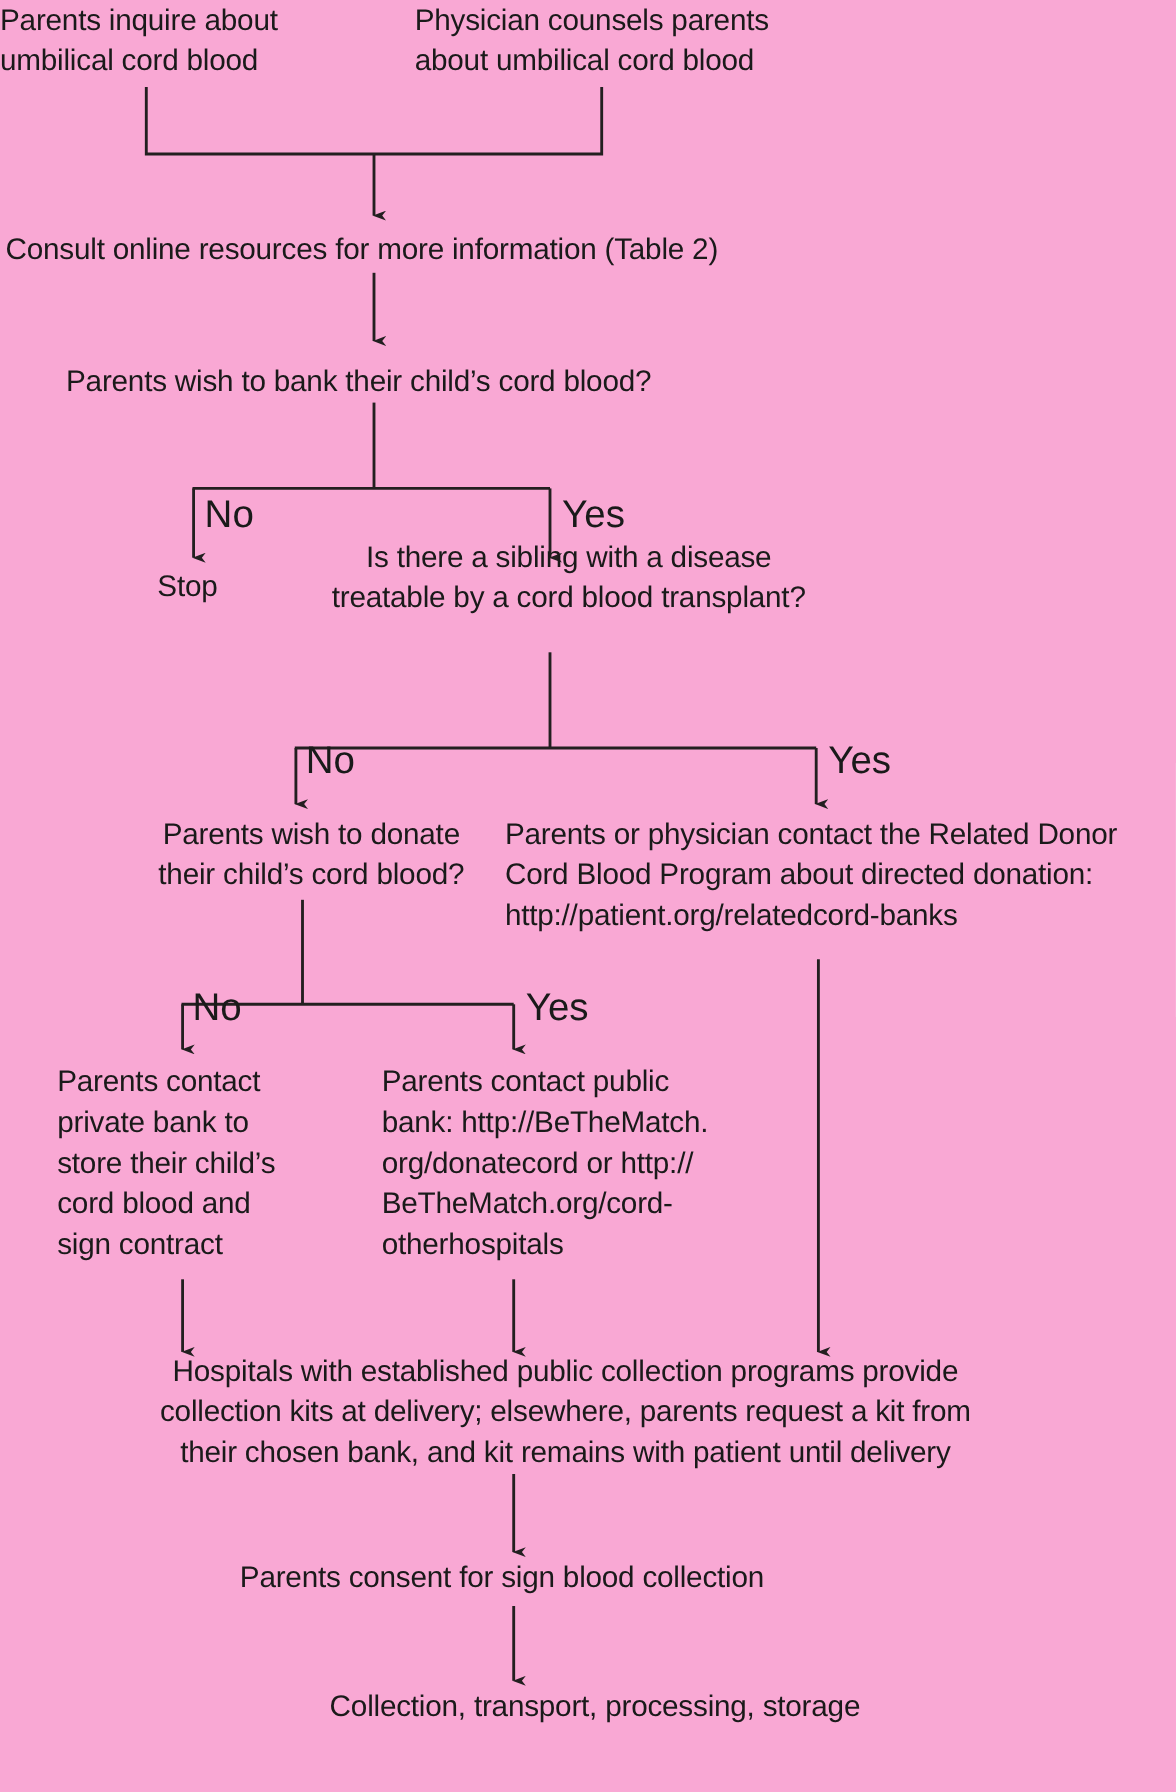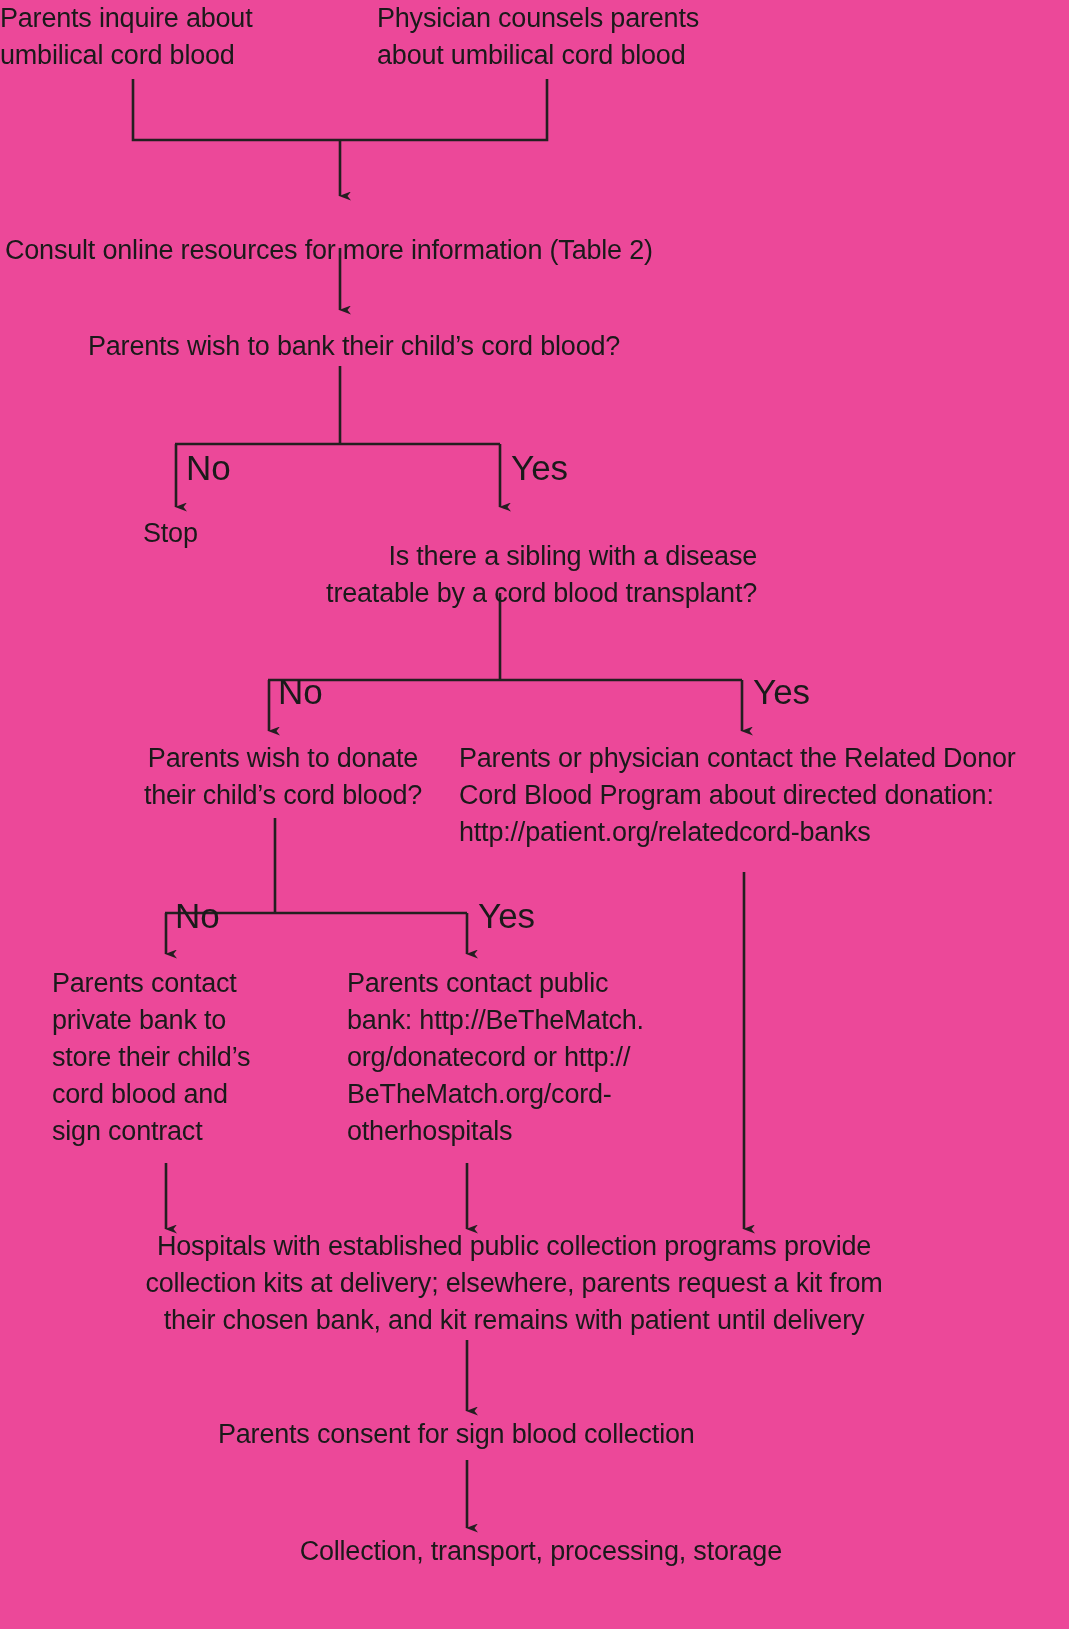--- a/index.html
+++ b/index.html
@@ -4,21 +4,21 @@
 <style>
   html, body {
     margin: 0;
     padding: 0;
     background: #ffffff;
   }
   #canvas {
     position: relative;
     width: 1069px;
     height: 1629px;
-    background: #ec4899;
+    background: #f9a8d4;
     font-family: "Liberation Sans", "DejaVu Sans", sans-serif;
     color: #1a1a1a;
     overflow: hidden;
   }
   .node {
     position: absolute;
     font-size: 27px;
     line-height: 37px;
     color: #1a1a1a;
     white-space: pre-line;
@@ -82,27 +82,27 @@
       <line x1="467" y1="1460" x2="467" y2="1528" marker-end="url(#arrowhead)"></line>
     </g>
   </svg>
 
   <div class="node" style="left:0px; top:0px; width:370px; text-align:left;">Parents inquire about
 umbilical cord blood</div>
 
   <div class="node" style="left:377px; top:0px; width:400px; text-align:left;">Physician counsels parents
 about umbilical cord blood</div>
 
-  <div class="node" style="left:5px; top:208px; width:760px; text-align:left;margin-top:24px;">Consult online resources for more information (Table 2)</div>
+  <div class="node" style="left:5px; top:208px; width:760px; text-align:left;">Consult online resources for more information (Table 2)</div>
 
-  <div class="node" style="left:60px; top:328px; width:640px; text-align:left;margin-left:28px;">Parents wish to bank their child’s cord blood?</div>
+  <div class="node" style="left:60px; top:328px; width:640px; text-align:left;">Parents wish to bank their child’s cord blood?</div>
 
   <div class="node" style="left:143px; top:515px; width:110px; text-align:left;">Stop</div>
 
-  <div class="node" style="left:277px; top:538px; width:480px; text-align:right;">Is there a sibling with a disease
+  <div class="node" style="left:277px; top:488px; width:480px; text-align:center;">Is there a sibling with a disease
 treatable by a cord blood transplant?</div>
 
   <div class="node" style="left:118px; top:740px; width:330px; text-align:center;">Parents wish to donate
 their child’s cord blood?</div>
 
   <div class="node" style="left:459px; top:740px; width:600px; text-align:left;">Parents or physician contact the Related Donor
 Cord Blood Program about directed donation:
 http://patient.org/relatedcord-banks</div>
 
   <div class="node" style="left:52px; top:965px; width:270px; text-align:left;">Parents contact

